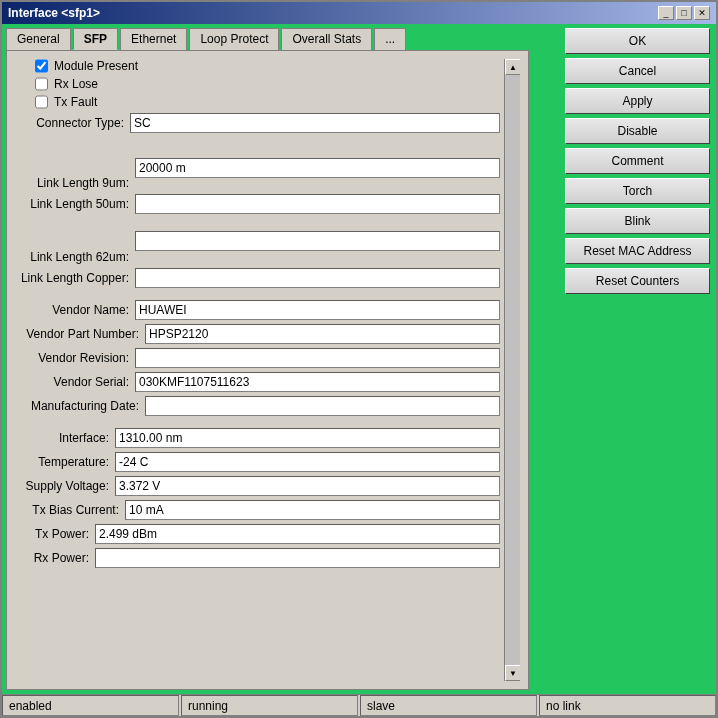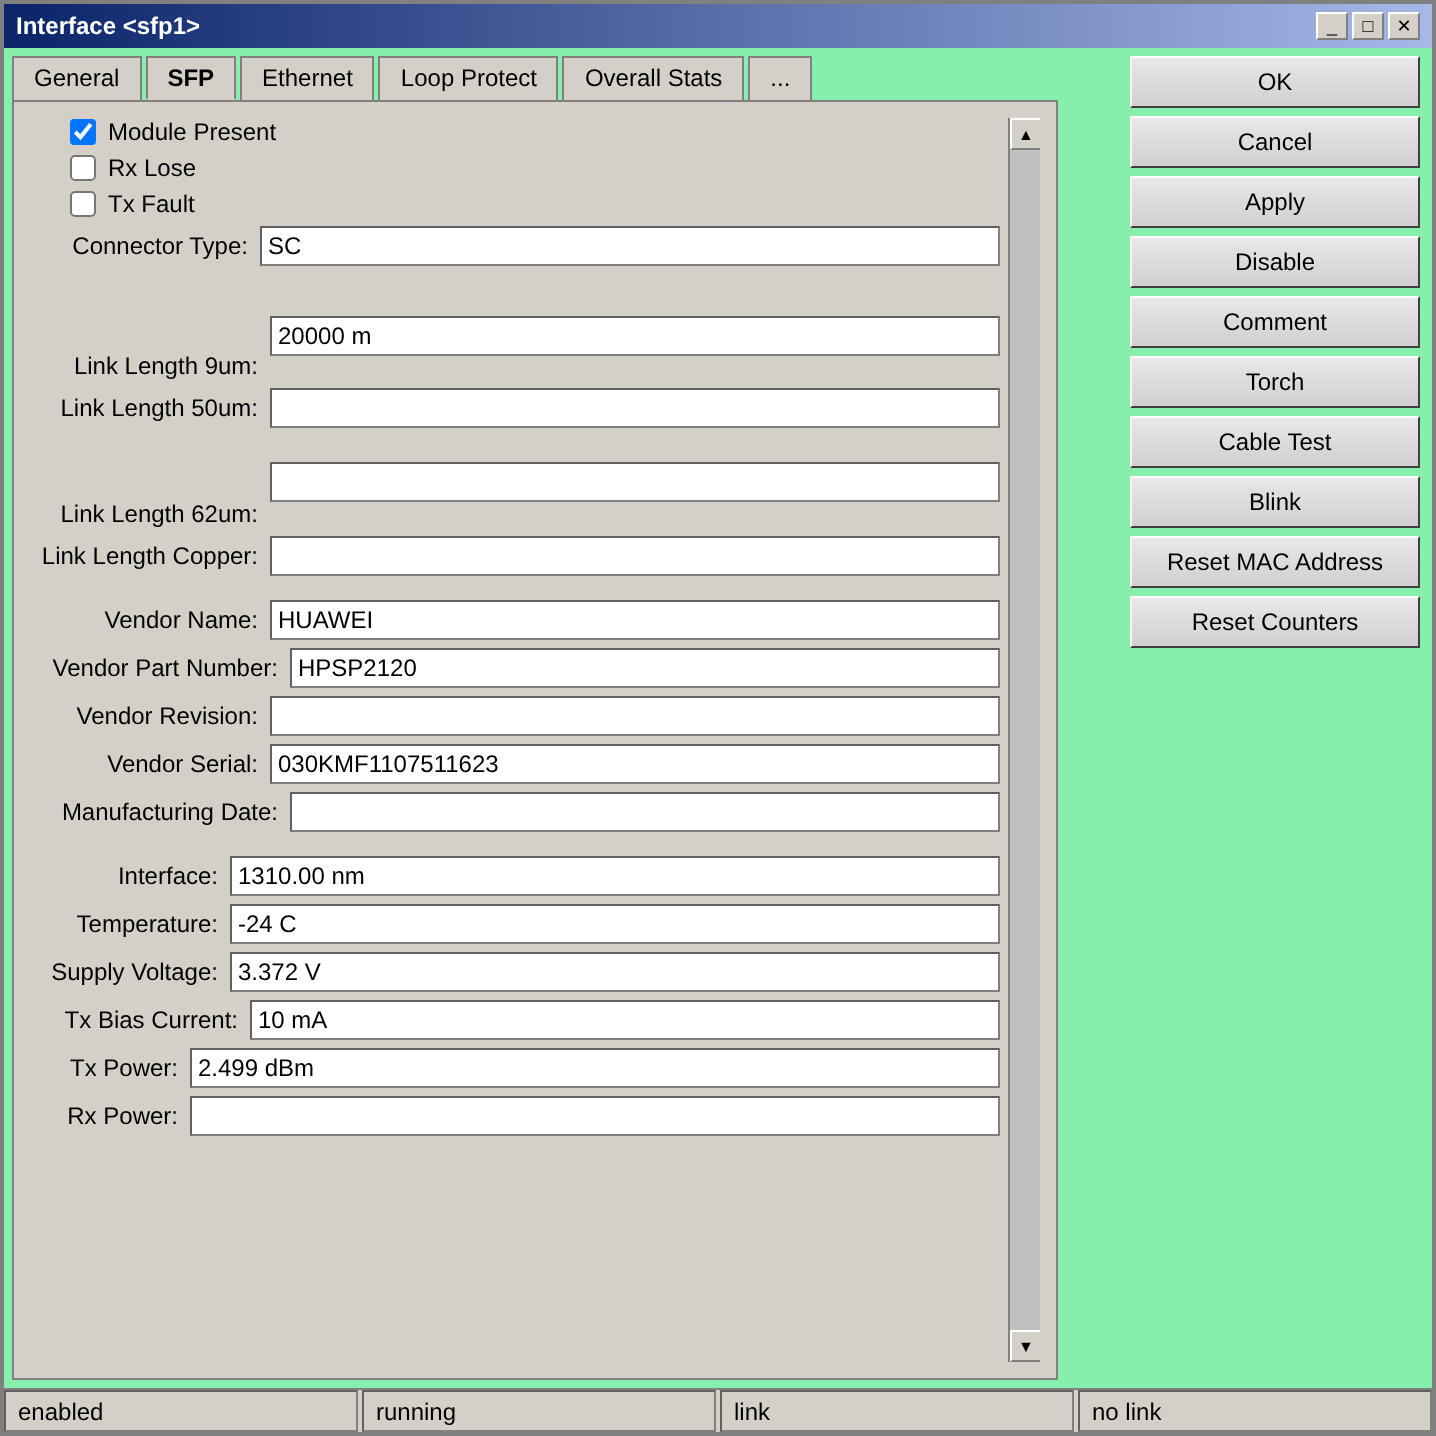--- a/index.html
+++ b/index.html
@@ -7,21 +7,21 @@
       font-family: "Tahoma", "Arial", sans-serif;
       font-size: 12px;
       background: #d4d0c8;
       width: 718px;
       height: 718px;
       overflow: hidden;
     }
     .window {
       width: 718px;
       height: 718px;
-      background: #86efac;
+      background: #22c55e;
       border: 2px solid #808080;
       display: flex;
       flex-direction: column;
     }
     .title-bar {
       background: linear-gradient(to right, #0a246a, #a6b8e8);
       color: white;
       padding: 3px 6px;
       display: flex;
       align-items: center;
@@ -339,26 +339,25 @@
       </div>
     </div>
 
     <div class="right-panel">
       <button class="action-btn">OK</button>
       <button class="action-btn">Cancel</button>
       <button class="action-btn">Apply</button>
       <button class="action-btn">Disable</button>
       <button class="action-btn">Comment</button>
       <button class="action-btn">Torch</button>
-      <button class="action-btn">Cable Test</button>
       <button class="action-btn">Blink</button>
       <button class="action-btn">Reset MAC Address</button>
       <button class="action-btn">Reset Counters</button>
     </div>
   </div>
 
   <div class="status-bar">
     <div class="status-item">enabled</div>
     <div class="status-item">running</div>
-    <div class="status-item">link</div>
+    <div class="status-item">slave</div>
     <div class="status-item">no link</div>
   </div>
 </div>
 
 </body></html>

